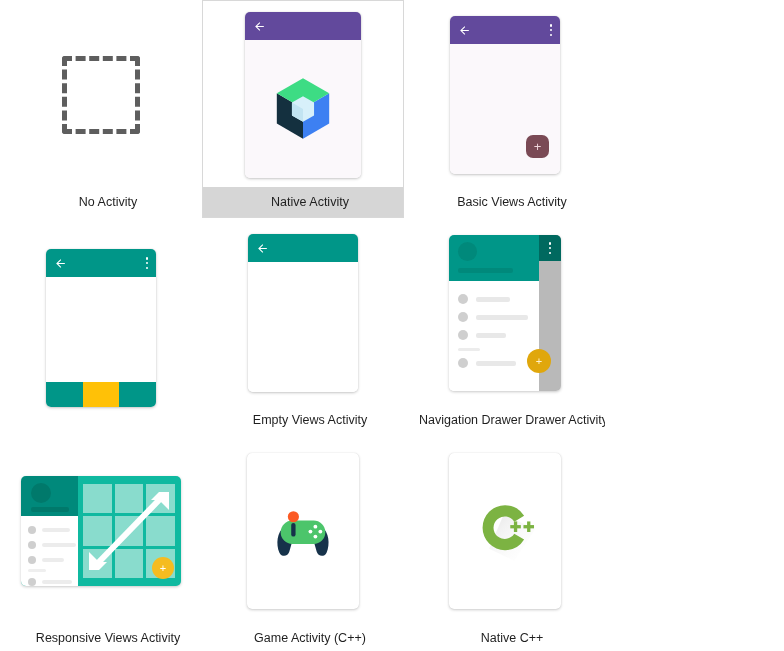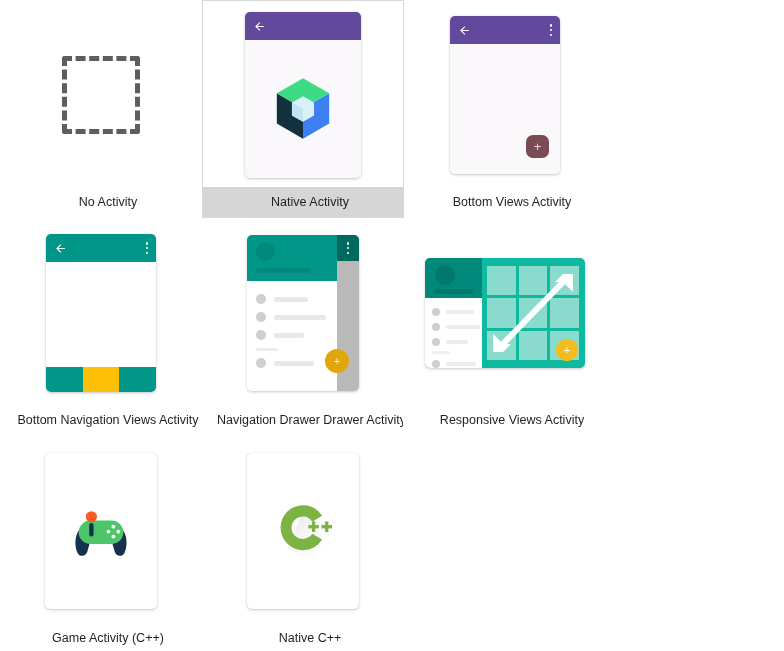--- a/index.html
+++ b/index.html
@@ -385,21 +385,21 @@
                 <i></i>
                 <i></i>
                 <i></i>
               </span>
           </div>
           <div class="body-area offwhite">
             <div class="fab-square">+</div>
           </div>
         </div>
       </div>
-      <div class="cell-label">Bottom Views Activity</div>
+      <div class="cell-label">Basic Views Activity</div>
     </div>
 
     <div class="cell">
       <div class="thumb-wrap">
         <div class="phone">
           <div class="appbar teal">
             <svg class="back-arrow" viewBox="0 0 24 24">
               <path d="M20 11H7.8l5.6-5.6L12 4l-8 8 8 8 1.4-1.4L7.8 13H20z" fill="#ffffff"></path>
             </svg>
             <span class="overflow-dots">
@@ -410,23 +410,35 @@
           </div>
           <div class="body-area white">
             <div class="bottom-nav">
               <span class="bn-teal"></span>
               <span class="bn-amber"></span>
               <span class="bn-teal"></span>
             </div>
           </div>
         </div>
       </div>
-      <div class="cell-label">Bottom Navigation Views Activity</div>
-    </div>
-
+    </div>
+
+    <div class="cell">
+      <div class="thumb-wrap">
+        <div class="phone">
+          <div class="appbar teal">
+            <svg class="back-arrow" viewBox="0 0 24 24">
+              <path d="M20 11H7.8l5.6-5.6L12 4l-8 8 8 8 1.4-1.4L7.8 13H20z" fill="#ffffff"></path>
+            </svg>
+          </div>
+          <div class="body-area white"></div>
+        </div>
+      </div>
+      <div class="cell-label">Empty Views Activity</div>
+    </div>
 
     <div class="cell">
       <div class="thumb-wrap">
         <div class="navdrawer">
           <div class="nd-scrim"></div>
           <div class="nd-scrim-top">
             <span class="overflow-dots">
                 <i></i>
                 <i></i>
                 <i></i>

